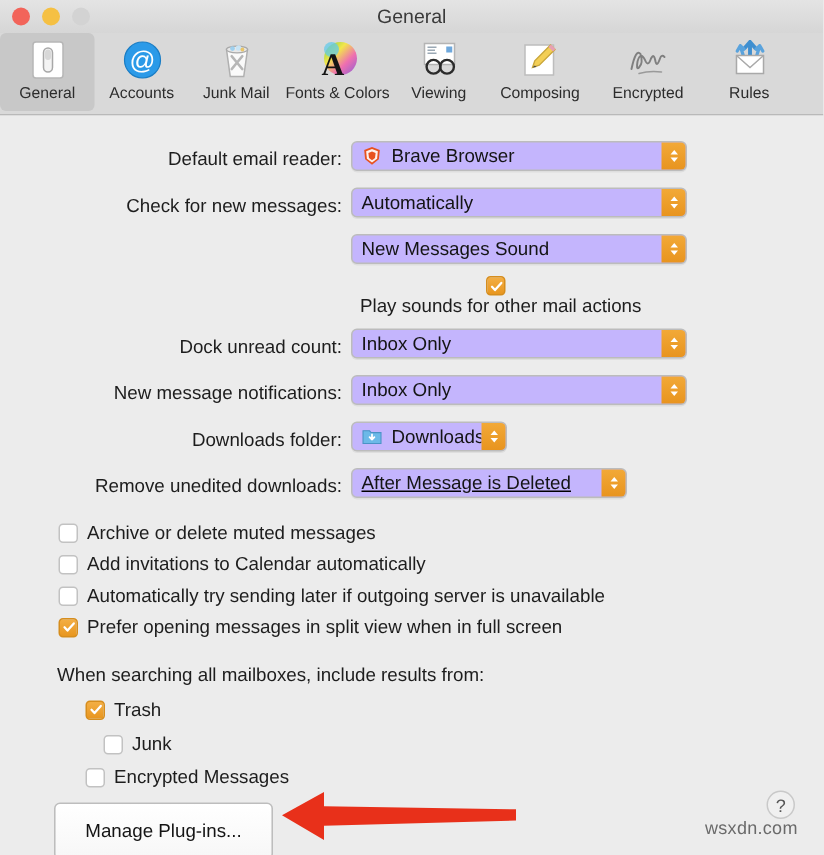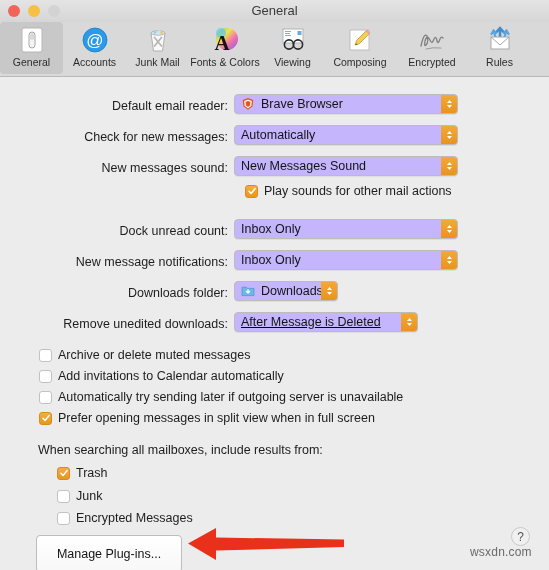--- a/index.html
+++ b/index.html
@@ -364,32 +364,31 @@
     <div class="popup" style="left:234px; top:48px; width:224px;">
       <span class="ptext">Automatically</span>
       <span class="stepper">
         <svg width="9" height="12" viewBox="0 0 9 12">
           <path d="M4.5 2 L7 5 L2 5 Z" fill="#ffffff"></path>
           <path d="M4.5 10 L2 7 L7 7 Z" fill="#ffffff"></path>
         </svg>
       </span>
     </div>
 
-    <div class="flabel" style="left:28px; top:84px; width:200px;">New messages sound:</div>
     <div class="popup" style="left:234px; top:79px; width:224px;">
       <span class="ptext">New Messages Sound</span>
       <span class="stepper">
         <svg width="9" height="12" viewBox="0 0 9 12">
           <path d="M4.5 2 L7 5 L2 5 Z" fill="#ffffff"></path>
           <path d="M4.5 10 L2 7 L7 7 Z" fill="#ffffff"></path>
         </svg>
       </span>
     </div>
 
-    <div class="cbrow" style="left:245px; top:107px;">
+    <div class="cbrow" style="left:234px; top:107px;flex-direction:column;">
       <span class="cbox on">
         <svg width="10" height="10" viewBox="0 0 10 10">
           <path d="M2 5.2 L4 7.4 L8.2 2.6" fill="none" stroke="#ffffff" stroke-width="1.5" stroke-linecap="round" stroke-linejoin="round"></path>
         </svg>
       </span>
       <span class="cblabel">Play sounds for other mail actions</span>
     </div>
 
     <div class="flabel" style="left:28px; top:147px; width:200px;">Dock unread count:</div>
     <div class="popup" style="left:234px; top:142px; width:224px;">
@@ -469,21 +468,21 @@
 
     <div class="cbrow" style="left:57px; top:389px;text-align:right;">
       <span class="cbox on">
         <svg width="10" height="10" viewBox="0 0 10 10">
           <path d="M2 5.2 L4 7.4 L8.2 2.6" fill="none" stroke="#ffffff" stroke-width="1.5" stroke-linecap="round" stroke-linejoin="round"></path>
         </svg>
       </span>
       <span class="cblabel">Trash</span>
     </div>
 
-    <div class="cbrow" style="left:57px; top:412px;text-align:center;">
+    <div class="cbrow" style="left:69px; top:412px;text-align:center;">
       <span class="cbox"></span>
       <span class="cblabel">Junk</span>
     </div>
 
     <div class="cbrow" style="left:57px; top:434px;">
       <span class="cbox"></span>
       <span class="cblabel">Encrypted Messages</span>
     </div>
 
     <div class="pushbtn" style="left:36px; top:458px; width:146px;">Manage Plug-ins...</div>

